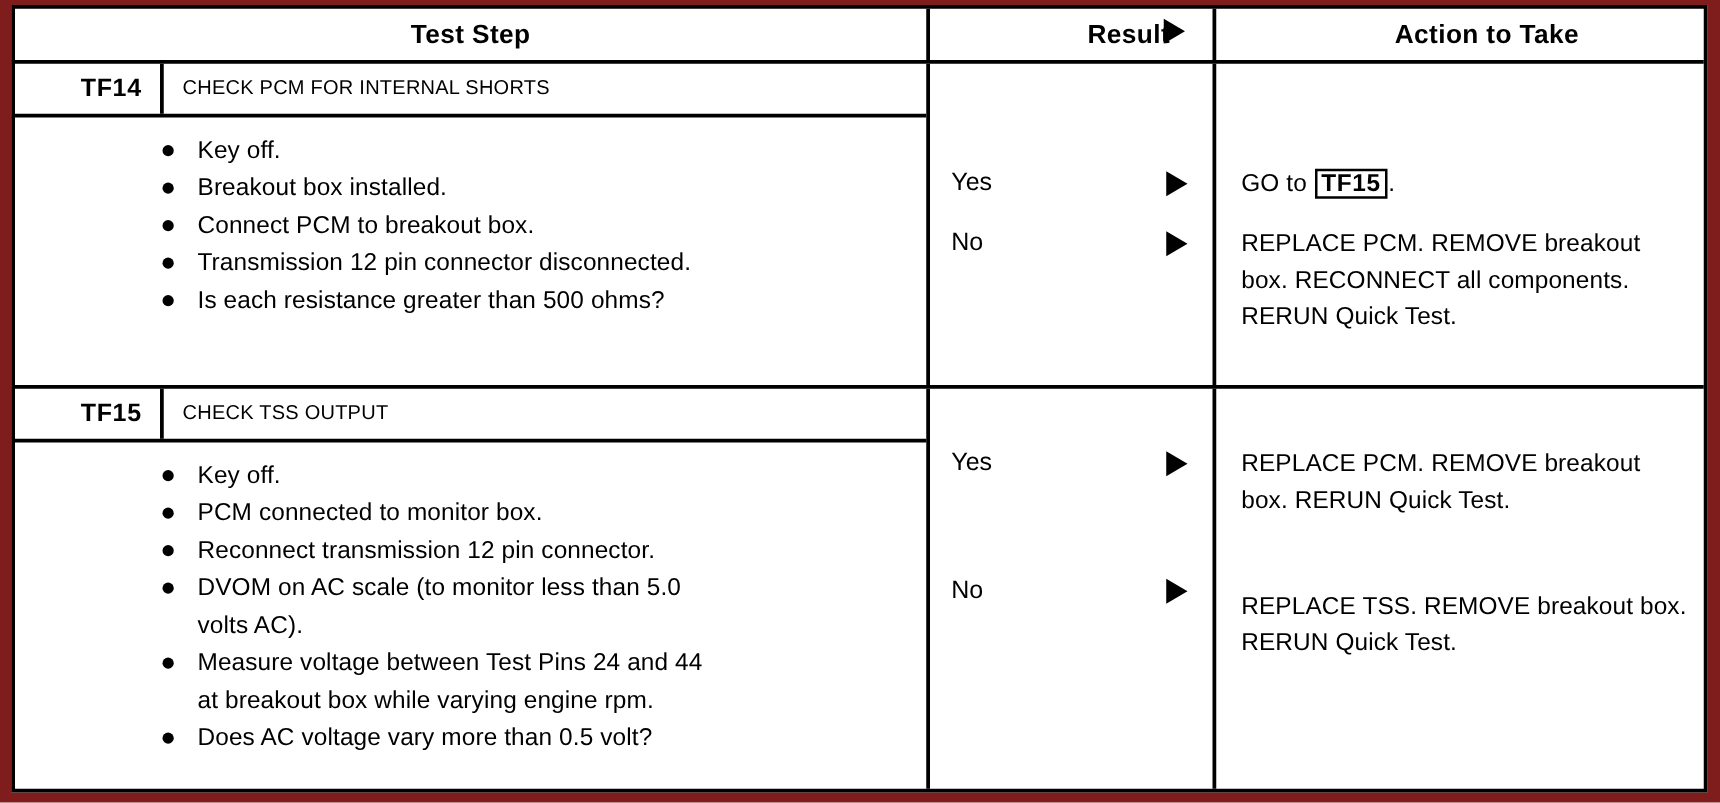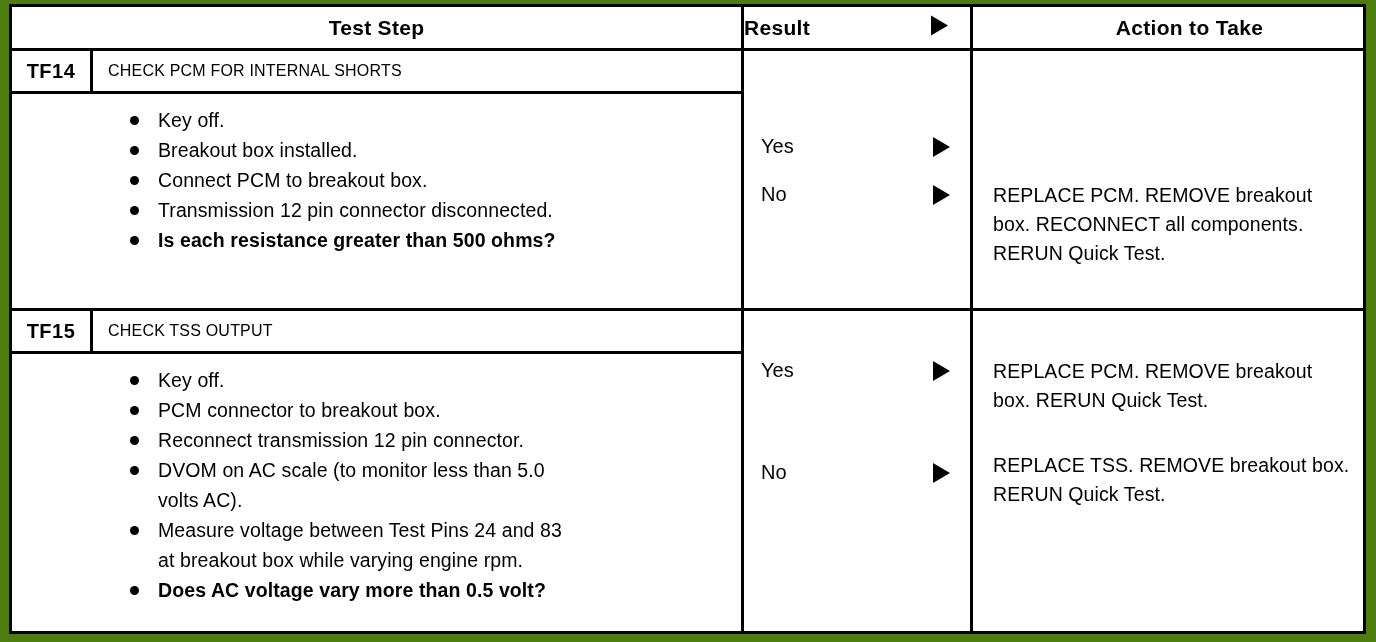--- a/index.html
+++ b/index.html
@@ -12,21 +12,21 @@
     height: 642px;
     font-family: "Liberation Sans", sans-serif;
     color: #000000;
     overflow: hidden;
   }
 
   .sheet {
     position: relative;
     width: 1376px;
     height: 642px;
-    background: #4d7c0f;
+    background: #7f1d1d;
   }
 
   
   .diag-table {
     position: absolute;
     left: 9px;
     top: 4px;
     width: 1357px;
     height: 630px;
     border: 3px solid #000;
@@ -61,21 +61,21 @@
     border-right: 3px solid #000;
     justify-content: center;
     padding-right: 0;
   }
   .th-action { flex: 1; border-right: 0; padding-left: 43px; }
 
   .th-result .hdr-label {
     position: absolute;
     left: 0;
     right: 0;
-    text-align: left;
+    text-align: right;
     padding-right: 34px;
   }
   .th-result .hdr-arrow {
     position: absolute;
     right: 22px;
     top: 50%;
     transform: translateY(-50%);
   }
 
   
@@ -107,20 +107,21 @@
     box-sizing: border-box;
     display: flex;
     flex-direction: column;
   }
   .step-title-row {
     display: flex;
     align-items: stretch;
     border-bottom: 3px solid #000;
     height: 40px;
     flex: 0 0 40px;
+    padding-left: 38px;
   }
   .step-id {
     width: 81px;
     flex: 0 0 81px;
     display: flex;
     align-items: center;
     justify-content: center;
     font-weight: bold;
     font-size: 20px;
     border-right: 3px solid #000;
@@ -155,21 +156,21 @@
     content: "";
     position: absolute;
     left: 118px;
     top: 11px;
     width: 9px;
     height: 9px;
     background: #000;
     border-radius: 50%;
   }
   .bullets li.em {
-    font-weight: bold;
+    font-weight: normal;
   }
 
   
   .col-result {
     width: 232px;
     flex: 0 0 232px;
     border-left: 3px solid #000;
     border-right: 3px solid #000;
     box-sizing: border-box;
     position: relative;
@@ -223,21 +224,21 @@
   
   .r1-yes { top: 84px; }
   .r1-no  { top: 132px; }
   .a1-yes { top: 82px; }
   .a1-no  { top: 130px; }
 
   
   .r2-yes { top: 48px; }
   .r2-no  { top: 150px; }
   .a2-yes { top: 46px; }
-  .a2-no  { top: 140px; }
+  .a2-no  { top: 160px; }
 </style>
 </head>
 <body>
 
 <div class="sheet">
   <div class="diag-table">
 
     <div class="thead">
       <div class="th th-teststep">
         <span>Test Step</span>
@@ -278,38 +279,41 @@
           </div>
           <div class="result-row r1-no">
             <span class="result-label">No</span>
             <span class="result-arrow">
                 <span class="arrow"></span>
               </span>
           </div>
         </div>
 
         <div class="col-action">
+          <div class="action-row a1-yes">
+            <span>GO to </span><span class="boxed-ref">TF15</span><span>.</span>
+          </div>
           <div class="action-row a1-no">REPLACE PCM. REMOVE breakout box. RECONNECT all components. RERUN Quick Test.</div>
         </div>
       </div>
 
       <div class="step-block second">
 
         <div class="col-teststep">
           <div class="step-title-row">
             <div class="step-id">TF15</div>
             <div class="step-title">CHECK TSS OUTPUT</div>
           </div>
           <ul class="bullets">
             <li>Key off.</li>
-            <li>PCM connector to breakout box.</li>
+            <li>PCM connected to monitor box.</li>
             <li>Reconnect transmission 12 pin connector.</li>
             <li>DVOM on AC scale (to monitor less than 5.0
 volts AC).</li>
-            <li>Measure voltage between Test Pins 24 and 83
+            <li>Measure voltage between Test Pins 24 and 44
 at breakout box while varying engine rpm.</li>
             <li class="em">Does AC voltage vary more than 0.5 volt?</li>
           </ul>
         </div>
 
         <div class="col-result">
           <div class="result-row r2-yes">
             <span class="result-label">Yes</span>
             <span class="result-arrow">
                 <span class="arrow"></span>

